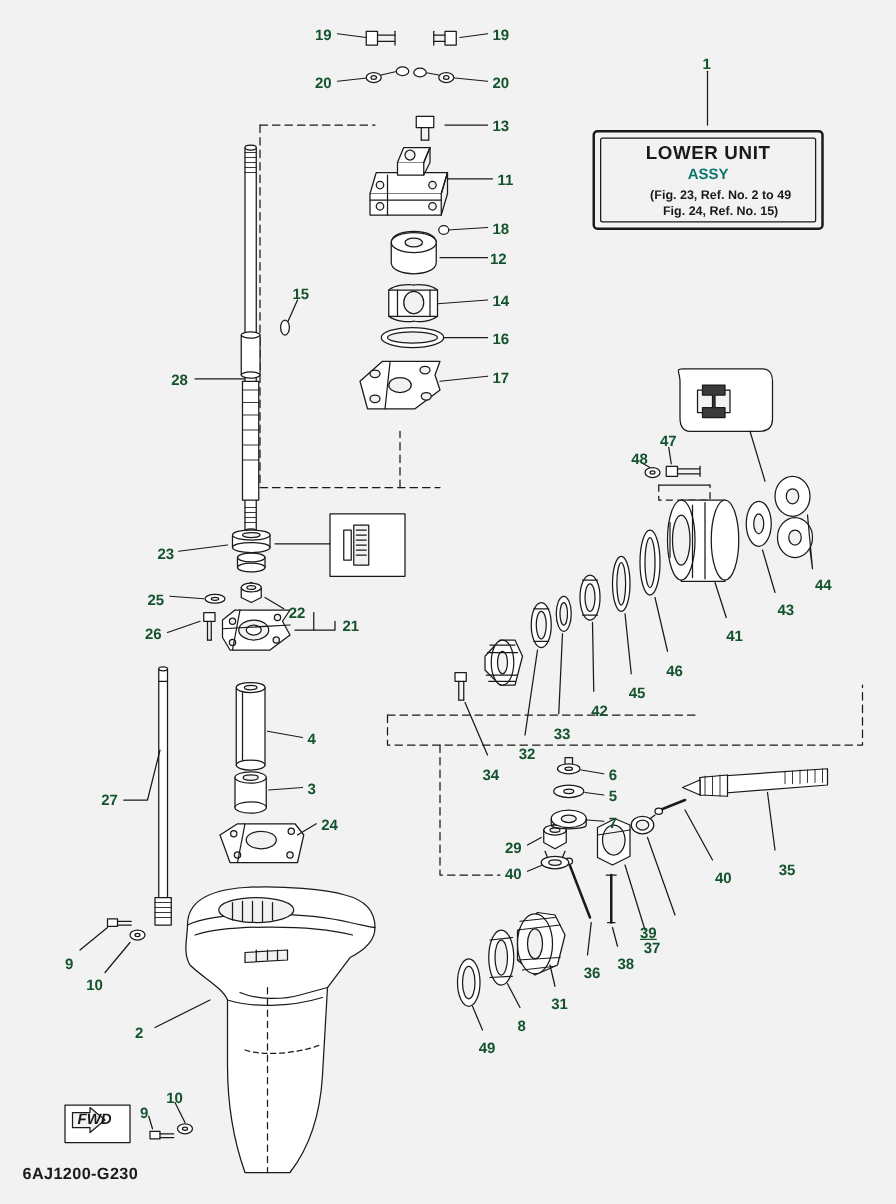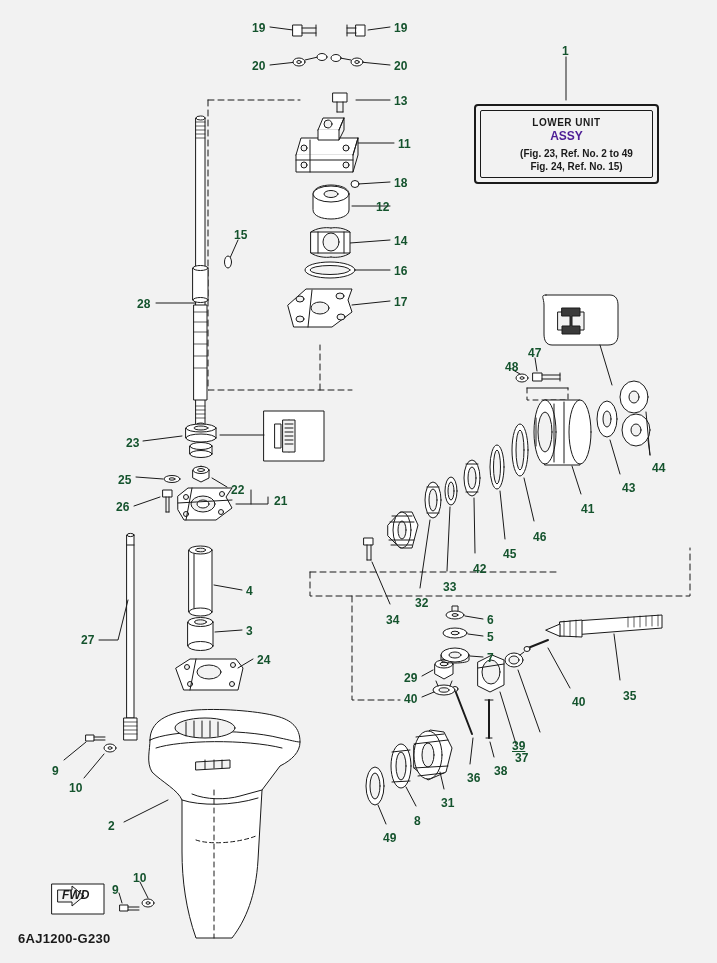--- a/index.html
+++ b/index.html
@@ -50,30 +50,30 @@
     border: 1px solid #1a1a1a;
     border-radius: 2px;
     box-sizing: border-box;
     display: flex;
     flex-direction: column;
     align-items: center;
     justify-content: center;
     padding-top: 2px;
   }
   .assy-title {
-    font-size: 10px;
+    font-size: 15px;
     font-weight: bold;
     letter-spacing: 0.5px;
     color: #1a1a1a;
     margin-bottom: 1px;
   }
   .assy-sub {
     font-size: 12px;
     font-weight: bold;
-    color: #4c1d95;
+    color: #0f766e;
     margin-bottom: 4px;
   }
   .assy-note {
     font-size: 10px;
     font-weight: bold;
     color: #1a1a1a;
     line-height: 13px;
     text-align: center;
     margin-left: 20px;
   }
@@ -639,21 +639,21 @@
   <div class="part-code">6AJ1200-G230</div>
 
   <div id="callout-layer">
       <div class="callout" style="left: 252px; top: 22px;">19</div>
       <div class="callout" style="left: 394px; top: 22px;">19</div>
       <div class="callout" style="left: 252px; top: 60px;">20</div>
       <div class="callout" style="left: 394px; top: 60px;">20</div>
       <div class="callout" style="left: 394px; top: 95px;">13</div>
       <div class="callout" style="left: 398px; top: 138px;">11</div>
       <div class="callout" style="left: 394px; top: 177px;">18</div>
-      <div class="callout" style="left: 376px; top: 201px;">12</div>
+      <div class="callout" style="left: 392px; top: 201px;">12</div>
       <div class="callout" style="left: 394px; top: 235px;">14</div>
       <div class="callout" style="left: 394px; top: 265px;">16</div>
       <div class="callout" style="left: 394px; top: 296px; text-align: right;">17</div>
       <div class="callout" style="left: 234px; top: 229px;">15</div>
       <div class="callout" style="left: 137px; top: 298px;">28</div>
       <div class="callout" style="left: 562px; top: 45px;">1</div>
       <div class="callout" style="left: 126px; top: 437px;">23</div>
       <div class="callout" style="left: 118px; top: 474px;">25</div>
       <div class="callout" style="left: 231px; top: 484px;">22</div>
       <div class="callout" style="left: 274px; top: 495px;">21</div>

